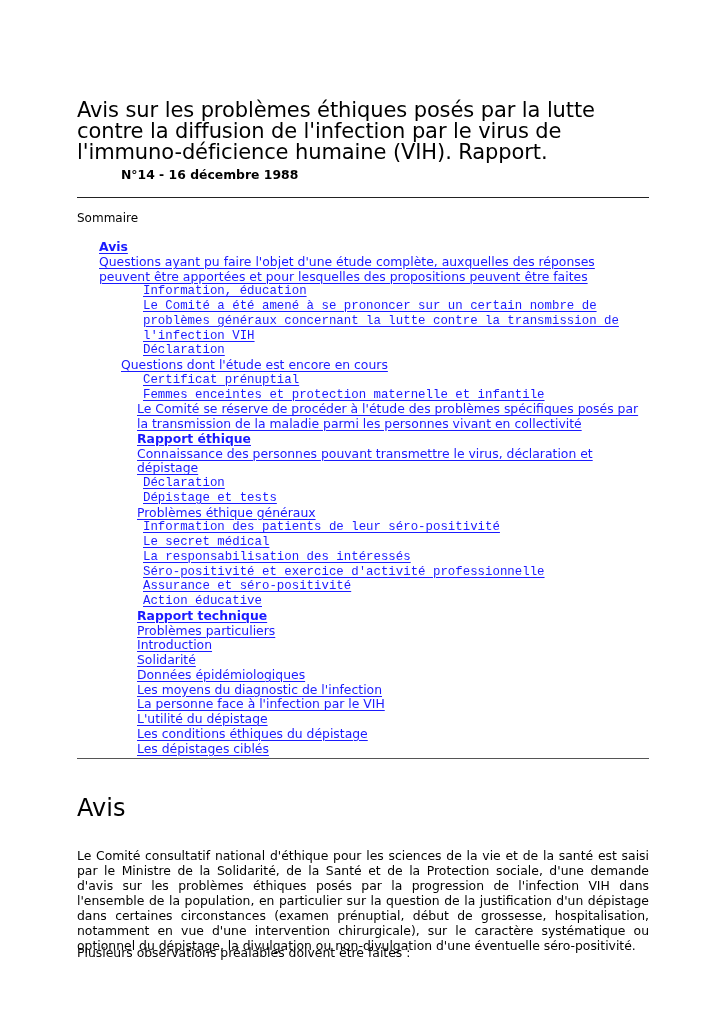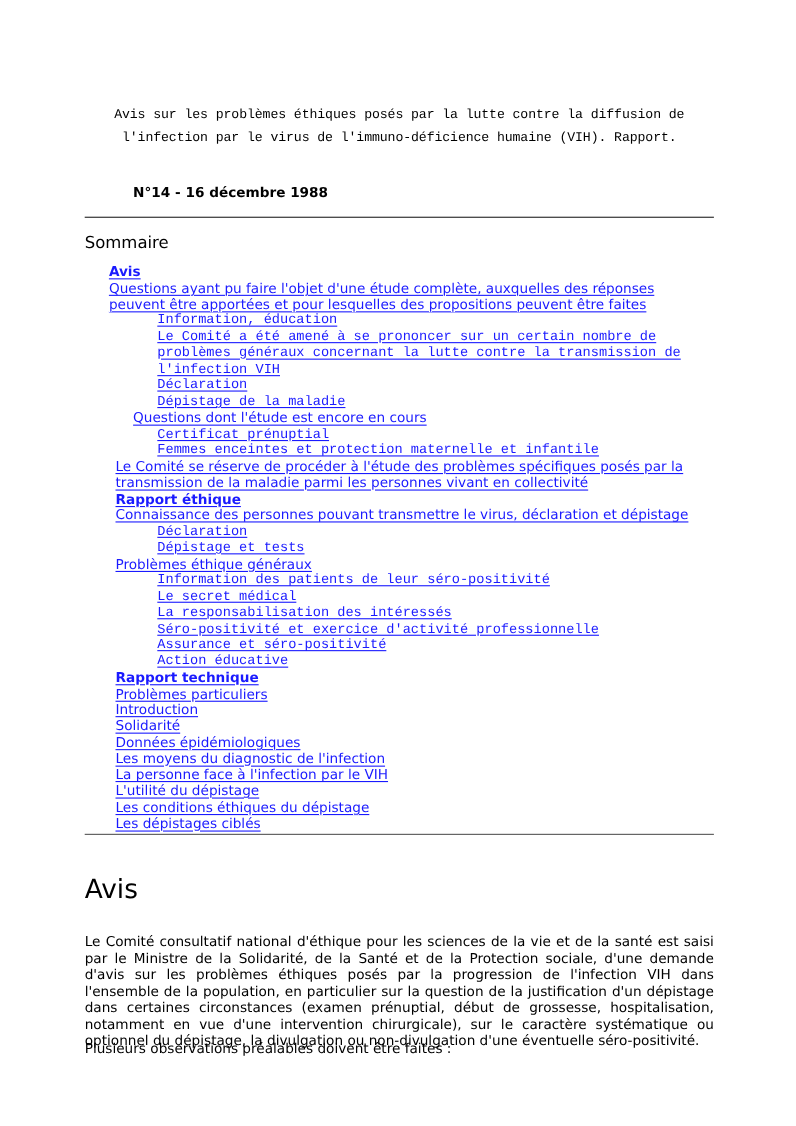--- a/index.html
+++ b/index.html
@@ -3,43 +3,42 @@
 <meta charset="utf-8">
 <style>
   html, body { margin: 0; padding: 0; background: #ffffff; }
   body {
     width: 724px; height: 1024px; overflow: hidden; position: relative;
     font-family: "DejaVu Sans", sans-serif; color: #000;
   }
   .page { position: absolute; left: 77px; top: 0; width: 572px; }
   .title {
     position: absolute; left: 0; top: 86px; width: 572px;
-    text-align: center; font-size: 12px; line-height: 21px; font-weight: normal;
+    text-align: left; font-size: 21px; line-height: 21px; font-weight: normal;
     letter-spacing: -0.1px;
-    font-family: Liberation Mono, monospace;
   }
   .number {
     position: absolute; left: 0; top: 167px; font-size: 12.4px; font-weight: bold; margin-left: 44px;
   }
   .rule {
     position: absolute; left: 0; width: 572px; height: 0; border-top: 1px solid #222;
   }
   .rule.r1 { top: 197px; }
   .rule.r2 { top: 758px; border-top-color: #555; }
   .sommaire-label {
-    position: absolute; left: 0; top: 211px; font-size: 15px;
+    position: absolute; left: 0; top: 211px; font-size: 12px;
   }
   .toc { position: absolute; left: 0; top: 240px; width: 572px; font-size: 12.4px; line-height: 14.75px; }
   .toc a {
     display: block; color: #1a1aff; text-decoration: underline; text-decoration-thickness: 1px;
     text-underline-offset: 1.5px;
   }
   .toc a.bold { font-weight: bold; }
   .toc a.l0 { margin-left: 22px; }
-  .toc a.l1 { margin-left: 28px; }
+  .toc a.l1 { margin-left: 60px; }
   .toc a.l2 { margin-left: 66px; font-family: Liberation Mono, monospace; }
   .toc a.l1w { margin-left: 22px; }
   .section-heading {
     position: absolute; left: 0; top: 774px; font-size: 24px; font-weight: normal; line-height: 28px;
   }
   .para {
     position: absolute; left: 0; width: 572px; font-size: 12.4px; line-height: 15px;
     text-align: justify;
   }
   .para.p1 { top: 836px; }
@@ -53,21 +52,20 @@
   <div class="number">N°14 - 16 décembre 1988</div>
   <div class="rule r1"></div>
   <div class="sommaire-label">Sommaire</div>
 
   <nav class="toc">
     <a class="l0 bold">Avis</a>
     <a class="l0">Questions ayant pu faire l'objet d'une étude complète, auxquelles des réponses peuvent être apportées et pour lesquelles des propositions peuvent être faites</a>
     <a class="l2">Information, éducation</a>
     <a class="l2">Le Comité a été amené à se prononcer sur un certain nombre de problèmes généraux concernant la lutte contre la transmission de l'infection VIH</a>
     <a class="l2">Déclaration</a>
-    <a class="l2">Dépistage de la maladie</a>
     <a class="l1w" style="margin-left:44px">Questions dont l'étude est encore en cours</a>
     <a class="l2">Certificat prénuptial</a>
     <a class="l2">Femmes enceintes et protection maternelle et infantile</a>
     <a class="l1">Le Comité se réserve de procéder à l'étude des problèmes spécifiques posés par la transmission de la maladie parmi les personnes vivant en collectivité</a>
     <a class="l1 bold">Rapport éthique</a>
     <a class="l1">Connaissance des personnes pouvant transmettre le virus, déclaration et dépistage</a>
     <a class="l2">Déclaration</a>
     <a class="l2">Dépistage et tests</a>
     <a class="l1">Problèmes éthique généraux</a>
     <a class="l2">Information des patients de leur séro-positivité</a>

